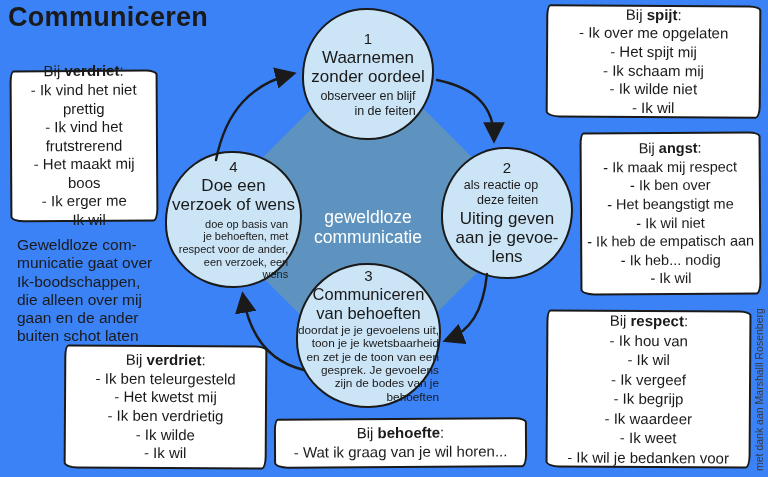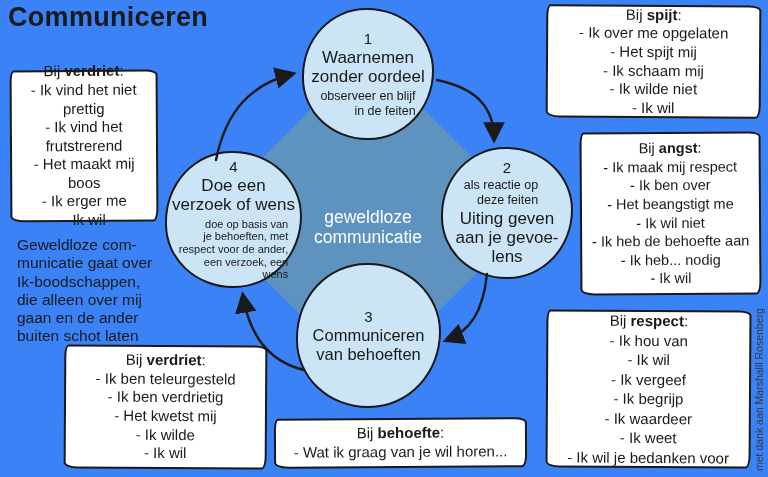--- a/index.html
+++ b/index.html
@@ -97,22 +97,22 @@
 municatie gaat over
 Ik-boodschappen,
 die alleen over mij
 gaan en de ander
 buiten schot laten</div>
 
   <div class="abs sketch box-verdriet-onder tr">
     <div><span>Bij </span><b>verdriet</b><span>:</span></div>
     <div>
         <div>- Ik ben teleurgesteld</div>
+        <div>- Het kwetst mij</div>
         <div>- Ik ben verdrietig</div>
-        <div>- Het kwetst mij</div>
         <div>- Ik wilde</div>
         <div>- Ik wil</div>
       </div>
   </div>
 
   <div class="abs sketch box-behoefte tl">
     <div><span>Bij </span><b>behoefte</b><span>:</span></div>
     <div>
         <div>- Wat ik graag van je wil horen...</div>
       </div>
@@ -129,21 +129,21 @@
       </div>
   </div>
 
   <div class="abs sketch box-angst tl">
     <div><span>Bij </span><b>angst</b><span>:</span></div>
     <div>
         <div>- Ik maak mij respect</div>
         <div>- Ik ben over</div>
         <div>- Het beangstigt me</div>
         <div>- Ik wil niet</div>
-        <div>- Ik heb de behoefte aan</div>
+        <div>- Ik heb de empatisch aan</div>
         <div>- Ik heb... nodig</div>
         <div>- Ik wil</div>
       </div>
   </div>
 
   <div class="abs sketch box-liefde tr">
     <div><span>Bij </span><b>respect</b><span>:</span></div>
     <div>
         <div>- Ik hou van</div>
         <div>- Ik wil</div>
@@ -178,20 +178,26 @@
 deze feiten</div>
     <div class="main pre">Uiting geven
 aan je gevoe-
 lens</div>
   </div>
 
   <div class="abs circle c3">
     <div class="num">3</div>
     <div class="main pre">Communiceren
 van behoeften</div>
+    <div class="sub pre">doordat je je gevoelens uit,
+toon je je kwetsbaarheid
+en zet je de toon van een
+gesprek. Je gevoelens
+zijn de bodes van je
+behoeften</div>
   </div>
 
   <div class="abs circle c4">
     <div class="num">4</div>
     <div class="main pre">Doe een
 verzoek of wens</div>
     <div class="sub pre">doe op basis van
 je behoeften, met
 respect voor de ander,
 een verzoek, een

